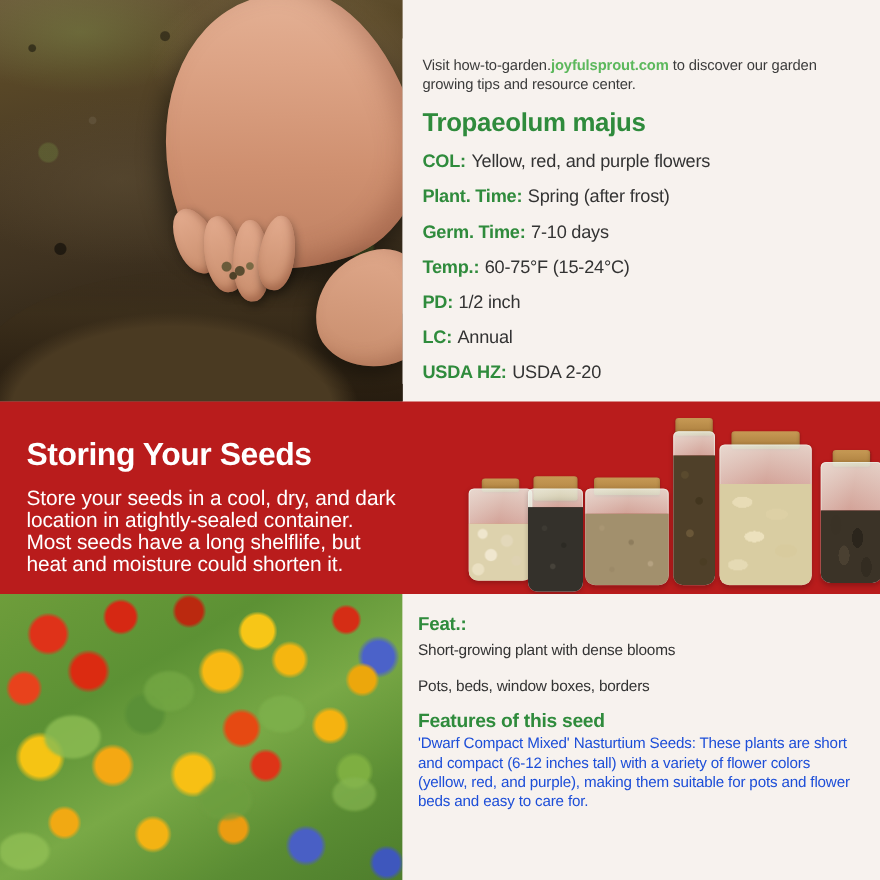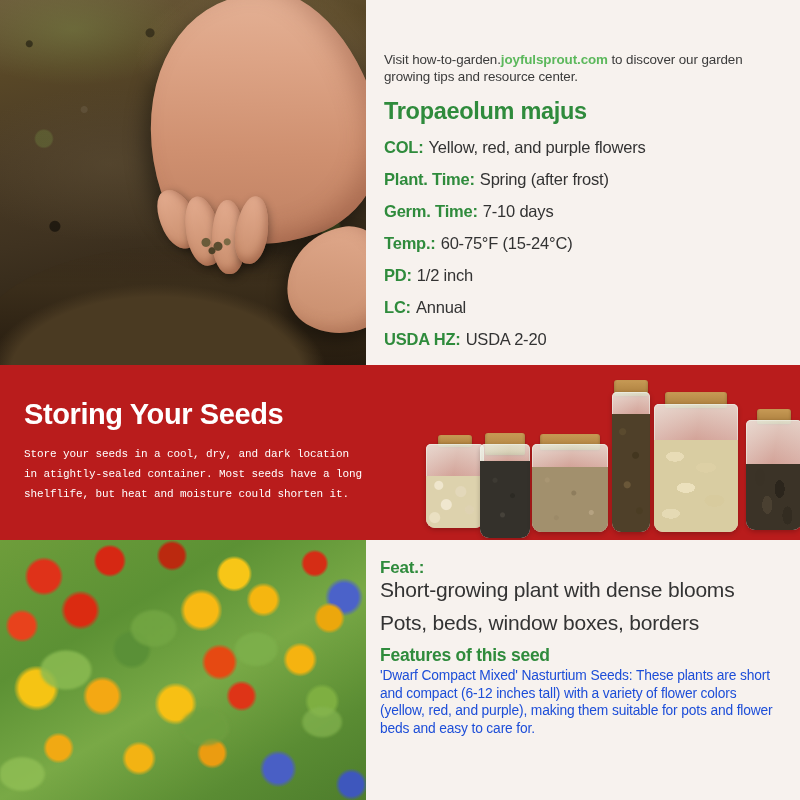--- a/index.html
+++ b/index.html
@@ -89,21 +89,21 @@
   .species { margin-top:13px; font-size:23.5px; font-weight:bold; color:#2f8b3c; letter-spacing:-.3px; }
 
   .spec-list { margin-top:7px; }
   .spec-row { display:flex; align-items:baseline; margin-bottom:2px; line-height:30px; white-space:nowrap; }
   .spec-label { color:#2f8b3c; font-weight:bold; font-size:16.5px; letter-spacing:-.2px; }
   .spec-value { color:#333; font-size:16.5px; margin-left:5px; letter-spacing:-.2px; }
 
   
   .green-band { position:absolute; left:0; top:365px; width:800px; height:175px; background:#b91c1c; overflow:hidden; }
   .store-title { position:absolute; left:24px; top:33px; color:#fff; font-size:29px; font-weight:bold; letter-spacing:-.4px; }
-  .store-body { position:absolute; left:24px; top:79px; width:340px; color:#fff; font-size:11px; line-height:20px; letter-spacing:-.1px;font-family:Liberation Mono, monospace; }
+  .store-body { position:absolute; left:24px; top:79px; width:340px; color:#fff; font-size:19px; line-height:20px; letter-spacing:-.1px; }
 
   .jars { position:absolute; left:420px; bottom:0; width:380px; height:150px; }
   .jar { position:absolute; bottom:12px; }
   .jar .glass {
     position:absolute; inset:0; border-radius:5px 5px 9px 9px;
     background:linear-gradient(100deg, rgba(255,255,255,.52), rgba(230,235,225,.32) 45%, rgba(255,255,255,.46));
     box-shadow: inset 0 0 0 1px rgba(255,255,255,.55), 0 2px 5px rgba(0,0,0,.22);
     overflow:hidden;
   }
   .jar .fill { position:absolute; left:0; right:0; bottom:0; }
@@ -191,21 +191,21 @@
       radial-gradient(ellipse 30px 24px at 42% 34%, rgba(118,166,72,.8) 0 70%, transparent 82%),
       radial-gradient(ellipse 28px 22px at 70% 42%, rgba(128,176,80,.75) 0 70%, transparent 82%),
       radial-gradient(ellipse 32px 24px at 56% 72%, rgba(112,158,68,.7) 0 70%, transparent 82%),
       radial-gradient(ellipse 26px 20px at 88% 70%, rgba(134,180,84,.7) 0 70%, transparent 82%),
       radial-gradient(ellipse 30px 22px at 6% 90%, rgba(150,194,92,.7) 0 70%, transparent 82%);
     filter: blur(1px);
   }
 
   .bottom-info { position:absolute; left:366px; top:0; width:434px; height:260px; background:#f7f2ee; padding:18px 16px 0 14px; }
   .feat-label { color:#2f8b3c; font-weight:bold; font-size:17px; letter-spacing:-.2px; }
-  .feat-value { color:#333; font-size:21px; line-height:22px; margin-top:1px; letter-spacing:-.2px; }
+  .feat-value { color:#333; font-size:14px; line-height:22px; margin-top:1px; letter-spacing:-.2px; }
   .feat-block { margin-bottom:11px; }
   .features-heading { color:#2f8b3c; font-weight:bold; font-size:17.5px; letter-spacing:-.25px; margin-bottom:1px; }
   .features-body { color:#1d4ed8; font-size:13.8px; line-height:17.5px; letter-spacing:-.15px; }
 </style>
 </head>
 <body>
 
 <div class="page">
 
   <div class="top-row">

